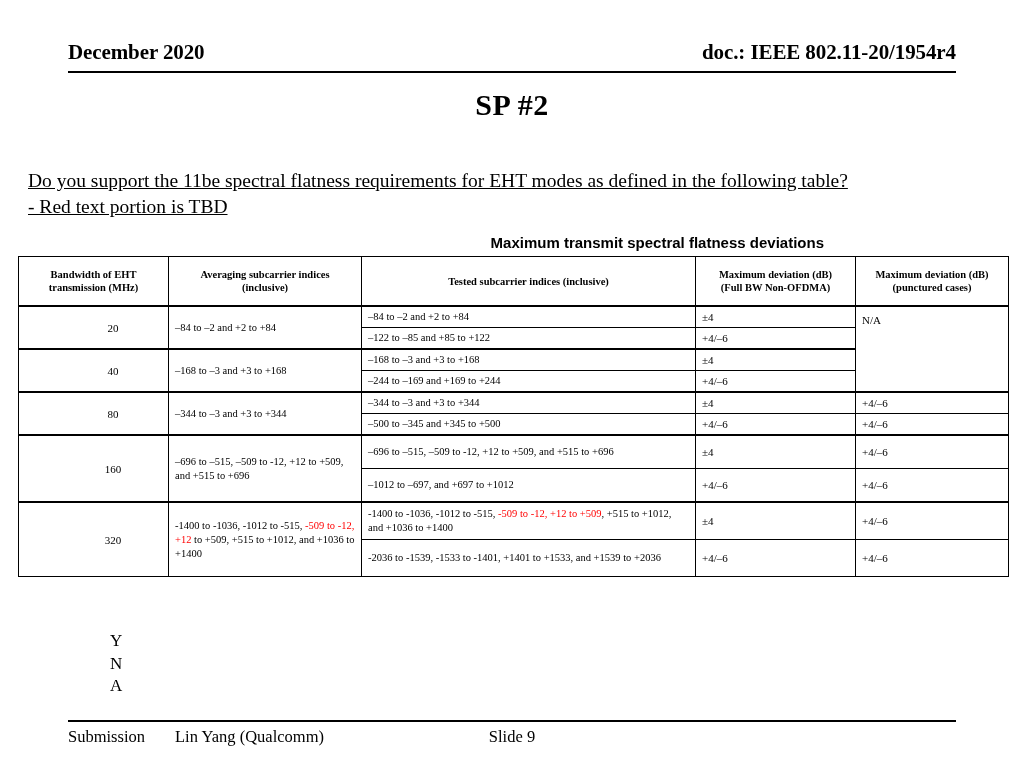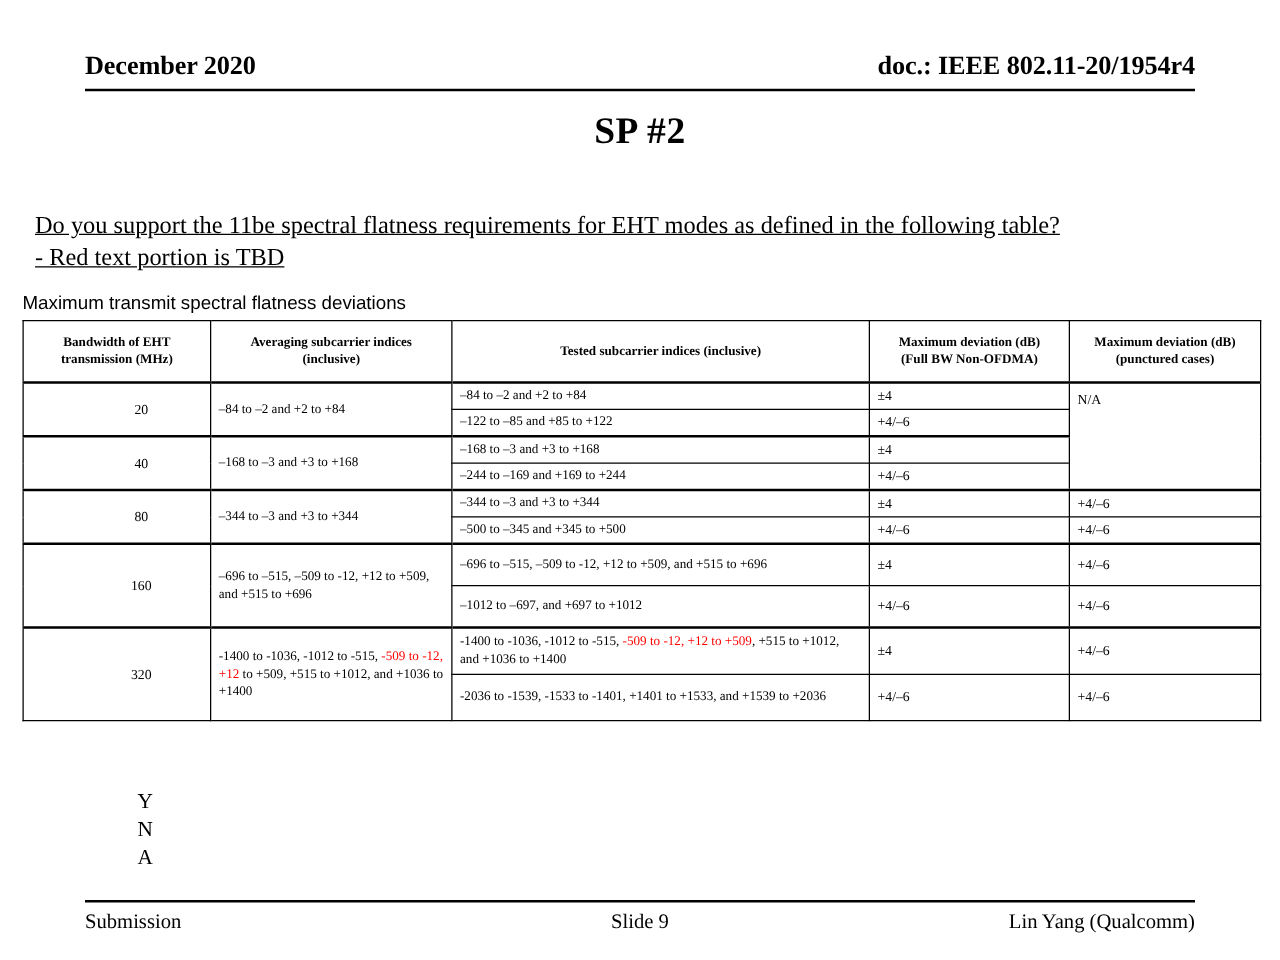--- a/index.html
+++ b/index.html
@@ -59,23 +59,23 @@
     line-height: 26px;
     text-decoration: underline;
   }
 
   
   .table-caption {
     position: absolute;
     left: 18px;
     top: 234px;
     width: 806px;
-    text-align: left;
+    text-align: right;
     font-family: "Liberation Sans", sans-serif;
-    font-weight: normal;
+    font-weight: bold;
     font-size: 15px;
   }
 
   
   .flatness-table {
     position: absolute;
     left: 18px;
     top: 256px;
     width: 990px;
     border-collapse: collapse;
@@ -144,21 +144,21 @@
     top: 720px;
     width: 888px;
     border-top: 2.5px solid #000;
   }
   .slide-footer {
     position: absolute;
     left: 68px;
     top: 727px;
     width: 888px;
     display: flex;
-    justify-content: space-between;
+    justify-content: flex-start;
     align-items: baseline;
     font-size: 16.5px;
     gap: 30px;
   }
   .footer-center {
     position: absolute;
     left: 0;
     top: 727px;
     width: 1024px;
     text-align: center;

